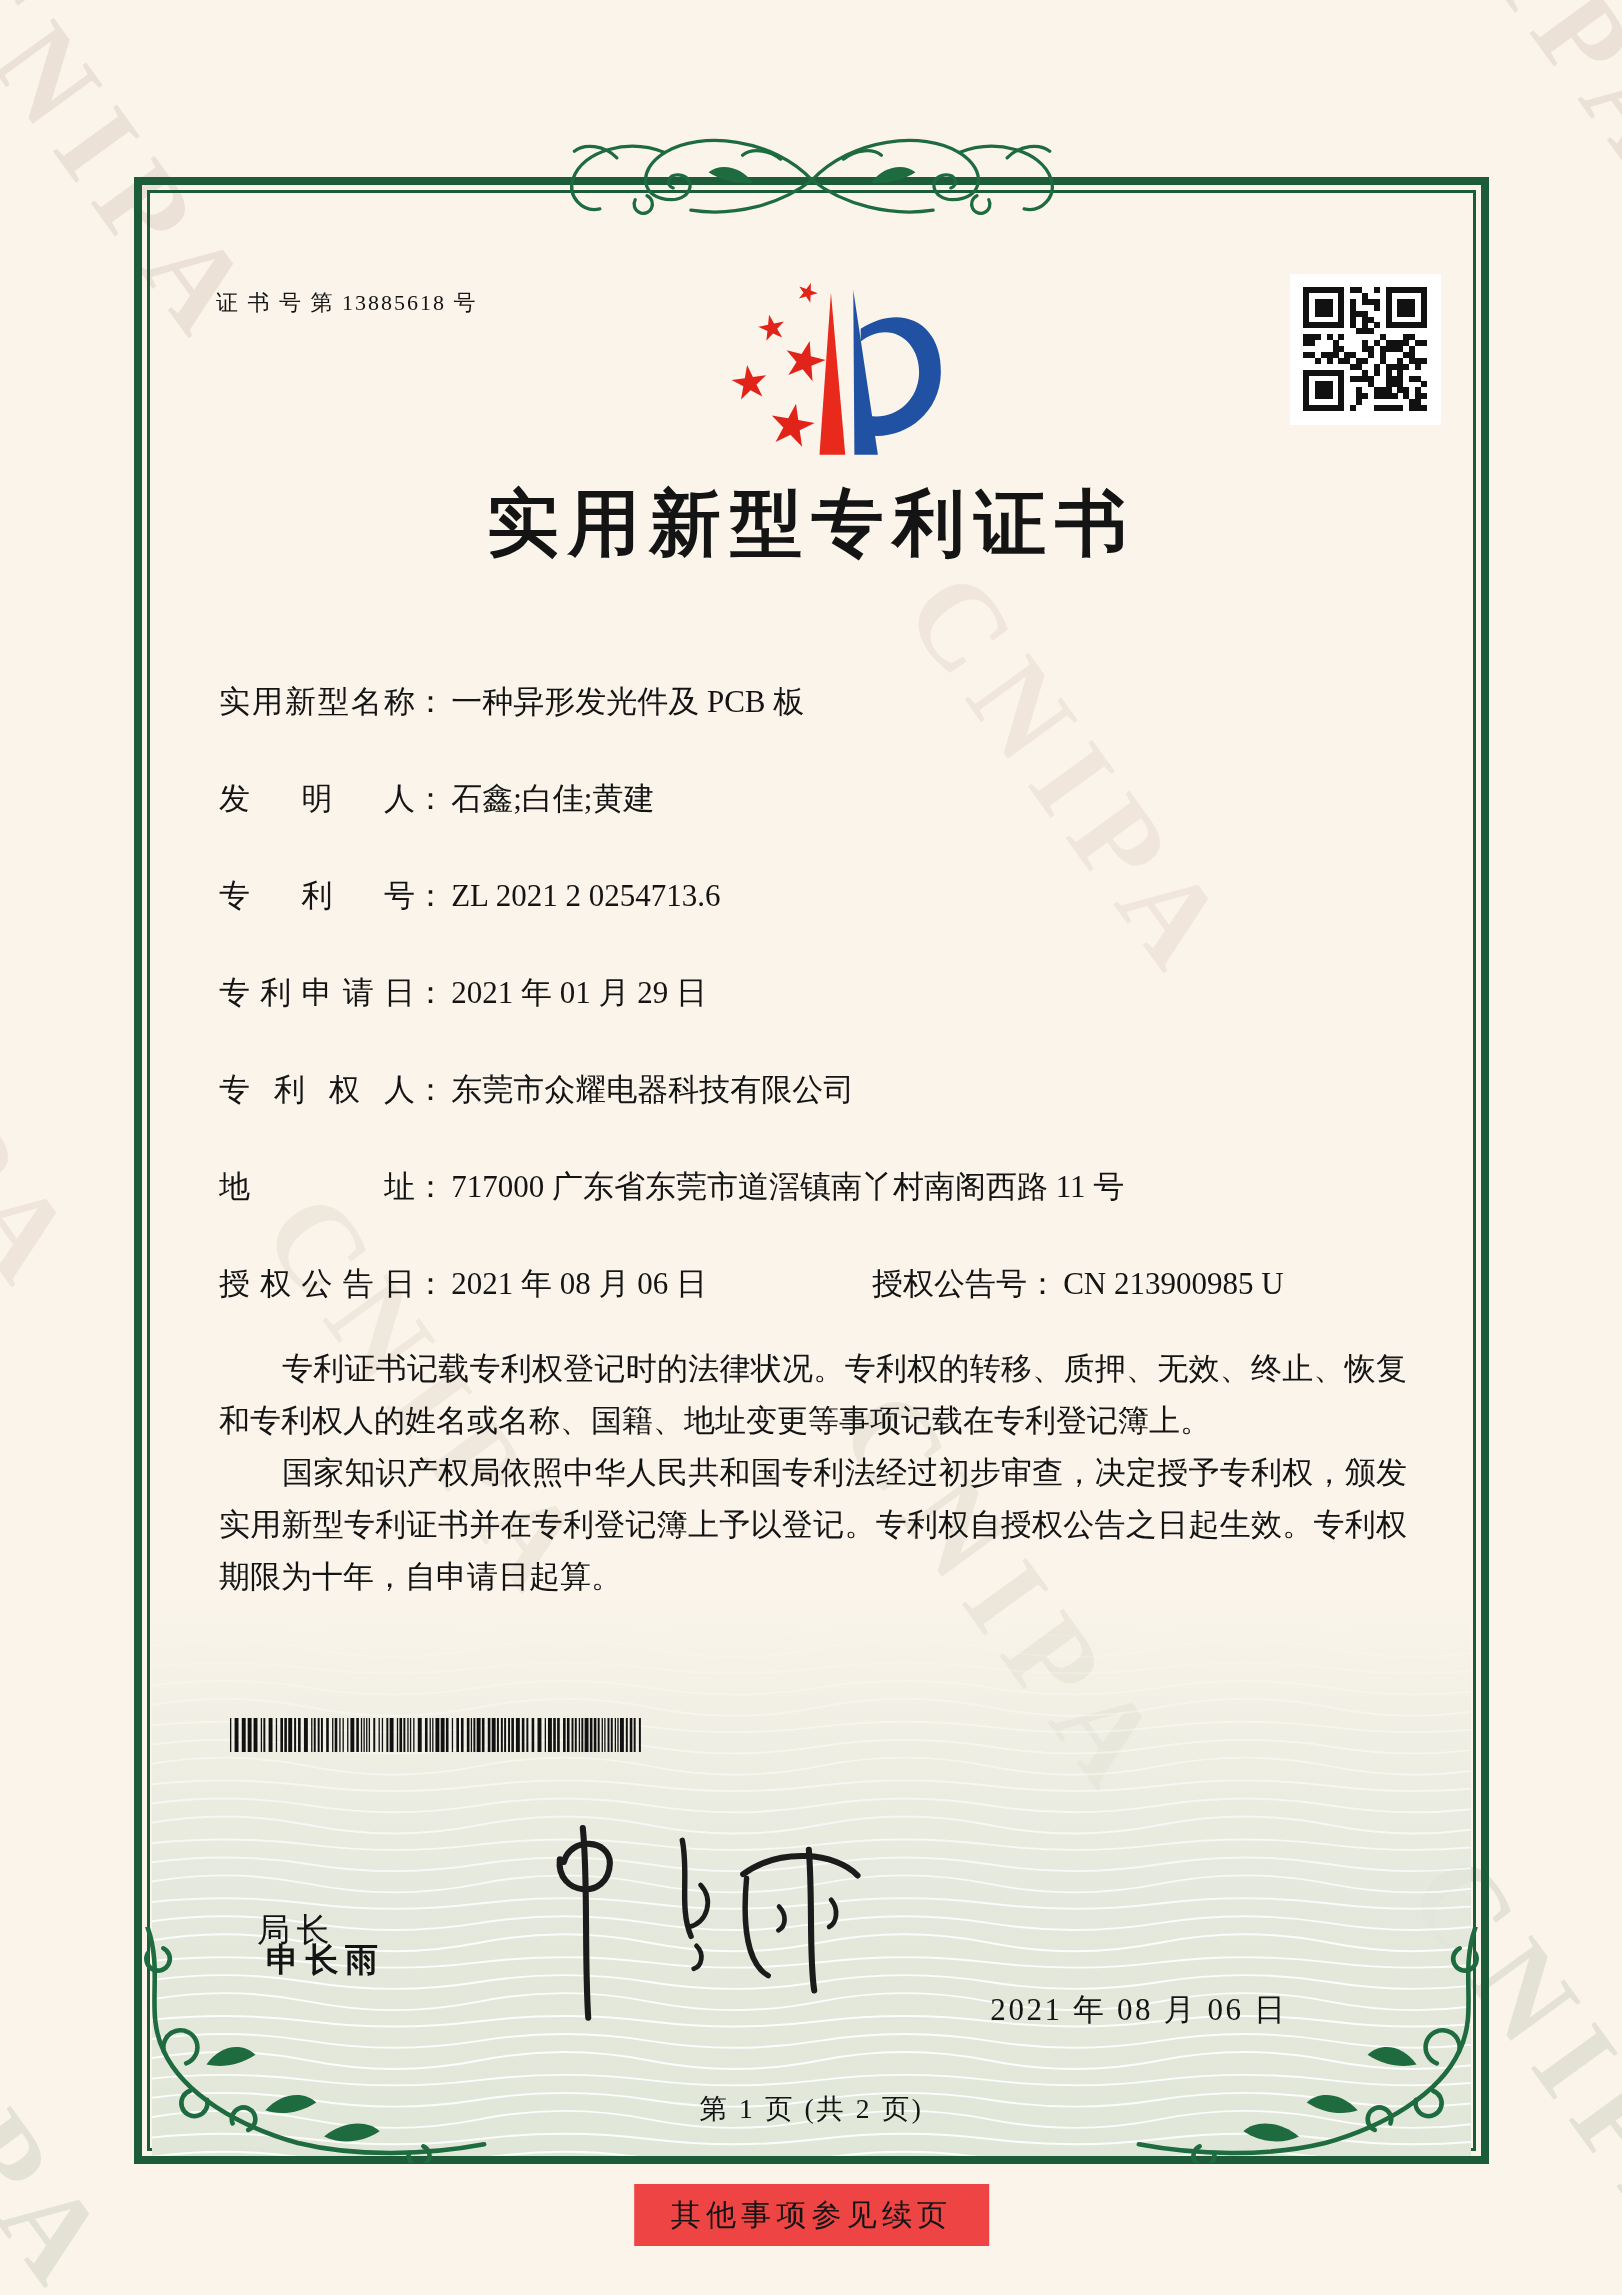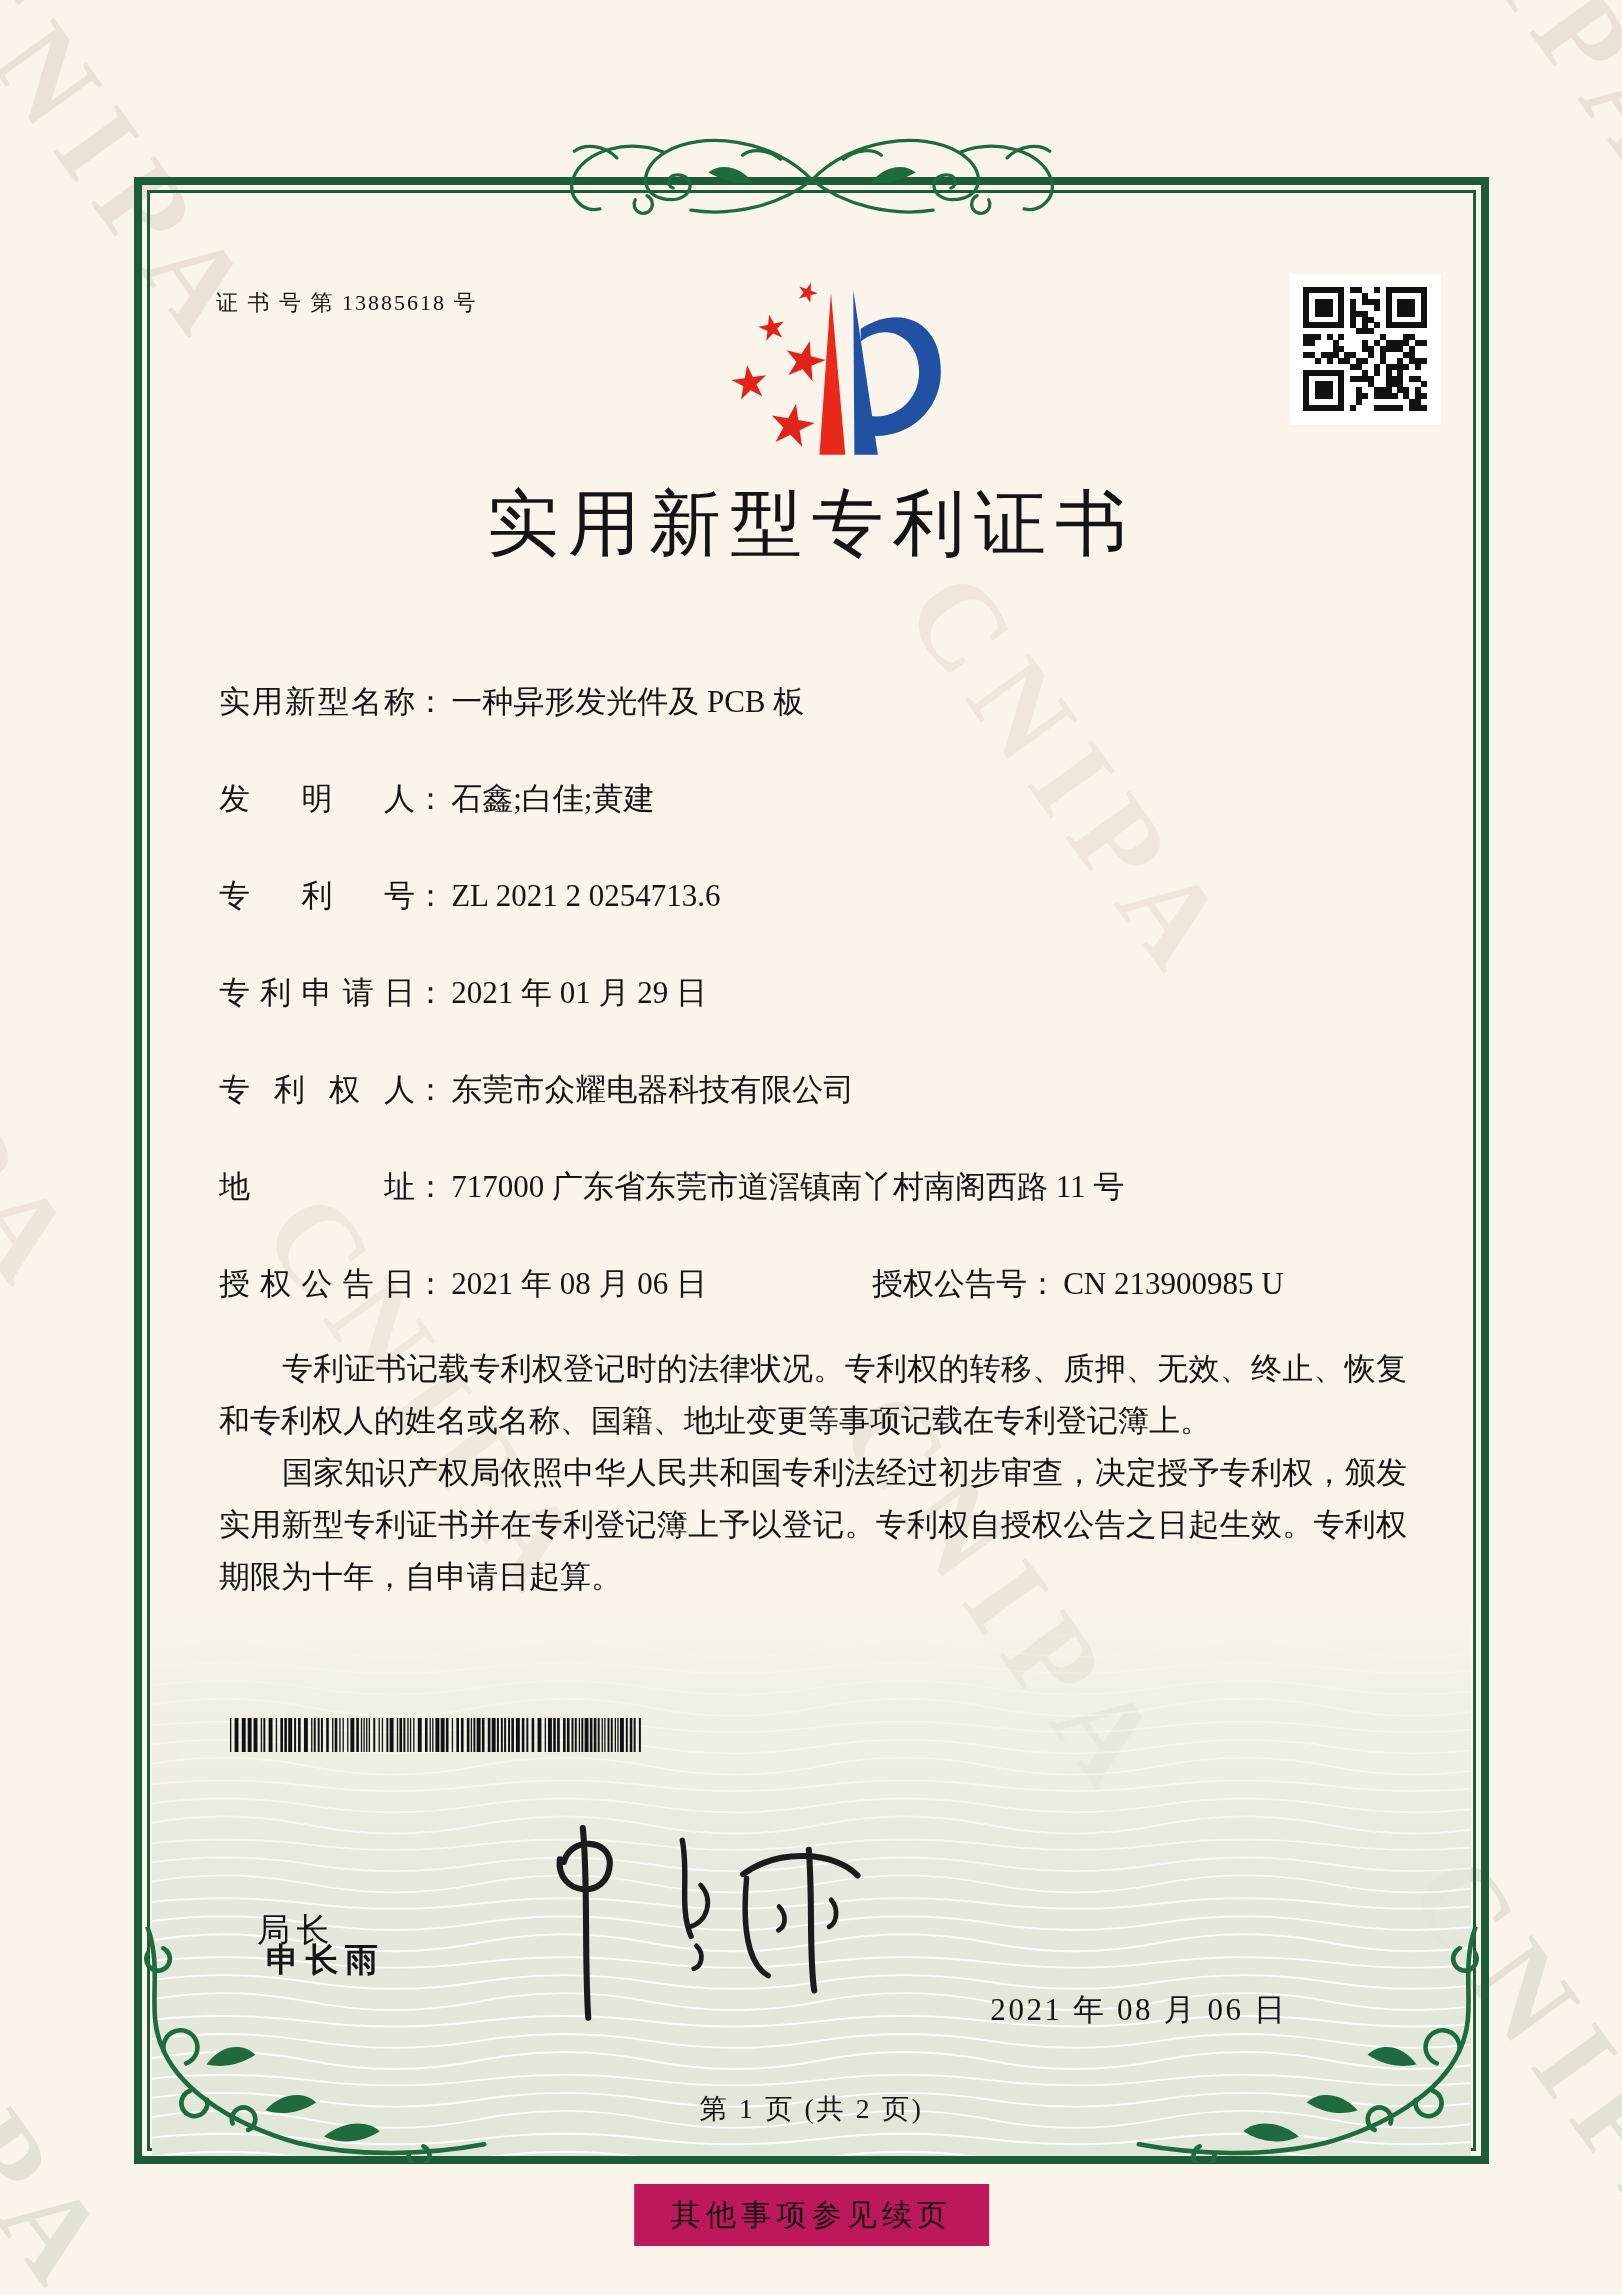--- a/index.html
+++ b/index.html
@@ -27,21 +27,21 @@
   .ornament{position:absolute;left:537px;top:118px;width:550px;height:115px;}
 
   .cert-no{position:absolute;left:216px;top:288px;font-size:22px;letter-spacing:2px;}
 
   .logo{position:absolute;left:713px;top:252px;width:229px;height:219px;}
 
   .qr-box{position:absolute;left:1290px;top:274px;width:151px;height:151px;background:#ffffff;}
   .qr-box svg{position:absolute;left:13px;top:13px;width:124px;height:124px;}
 
   .title{position:absolute;left:0;top:476px;width:1623px;text-align:center;
-         font-size:72px;font-weight:normal;letter-spacing:9.2px;}
+         font-size:72px;font-weight:bold;letter-spacing:9.2px;}
 
   .fields{position:absolute;left:219px;top:681px;width:1191px;font-size:31px;}
   .row{height:97px;position:relative;}
   .lbl{display:inline-block;width:196px;text-align:justify;text-align-last:justify;vertical-align:top;}
   .val{margin-left:5.2px;}
   .grant-col2{position:absolute;left:622px;top:0;margin-left:31px;}
 
   .paras{position:absolute;left:219px;top:1343px;width:1188px;font-size:31px;line-height:52px;text-align:justify;}
   .paras p{margin:0;text-indent:63px;}
 
@@ -63,21 +63,21 @@
   .signer-name{position:absolute;left:266px;top:1938px;font-size:33px;font-weight:bold;
       letter-spacing:6.5px;font-family:"Liberation Sans","DejaVu Sans",sans-serif;}
   .sig{position:absolute;left:543px;top:1820px;width:353px;height:203px;}
 
   .issue-date{position:absolute;left:936px;top:1989px;width:406px;text-align:center;
       font-size:31px;letter-spacing:2.6px;}
 
   .page-footer{position:absolute;left:0;top:2091px;width:1623px;text-align:center;
       font-size:27.5px;letter-spacing:2.6px;}
 
-  .note-box{position:absolute;left:50%;transform:translateX(-50%);top:2184px;background:#be185d;
+  .note-box{position:absolute;left:50%;transform:translateX(-50%);top:2184px;background:#ef4444;
       padding:10.5px 37px;font-size:30px;letter-spacing:5.2px;white-space:nowrap;}
 </style>
 </head>
 <body>
 
 <div class="page">
 
   <span class="wm wm1">CNIPA</span>
   <span class="wm wm2">CNIPA</span>
   <span class="wm wm3">CNIPA</span>

